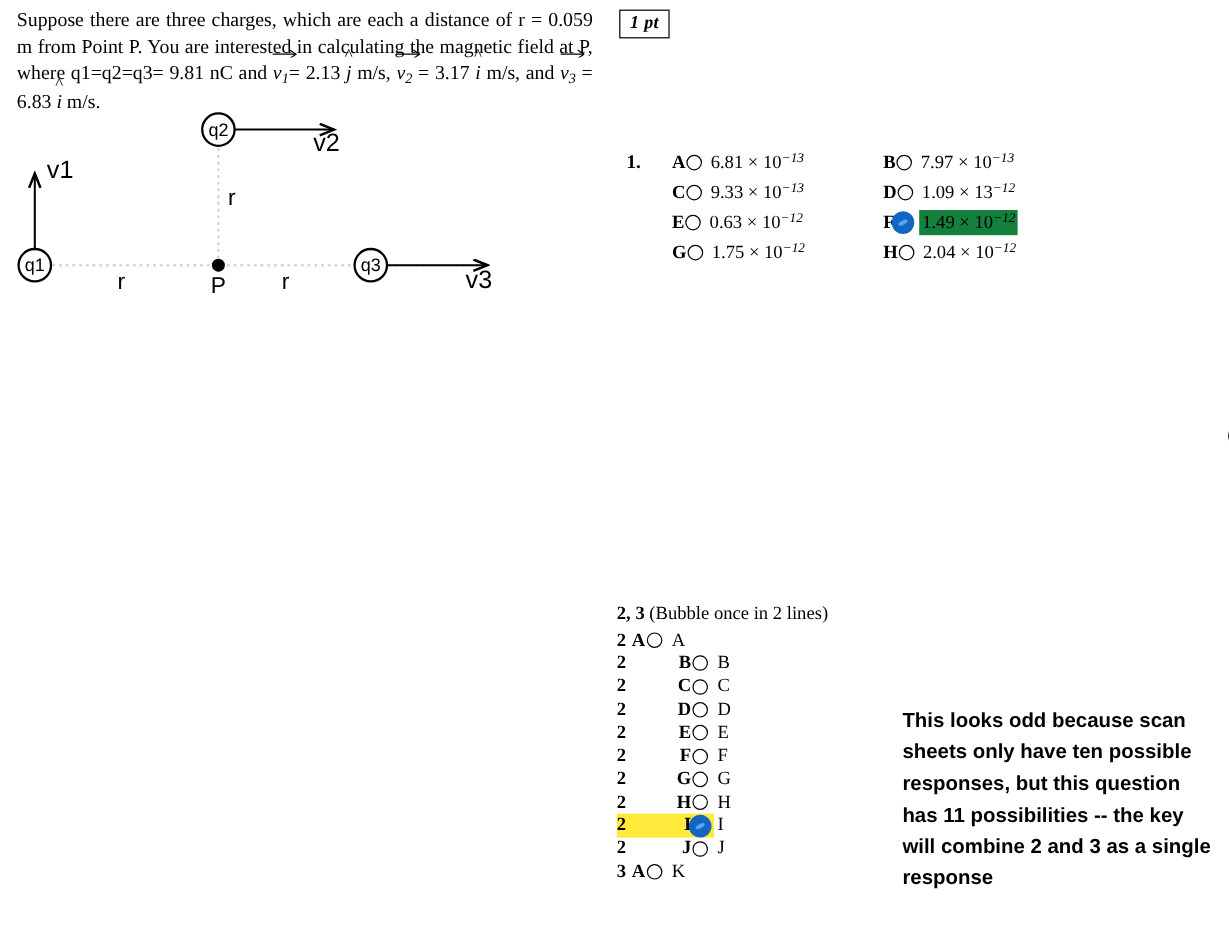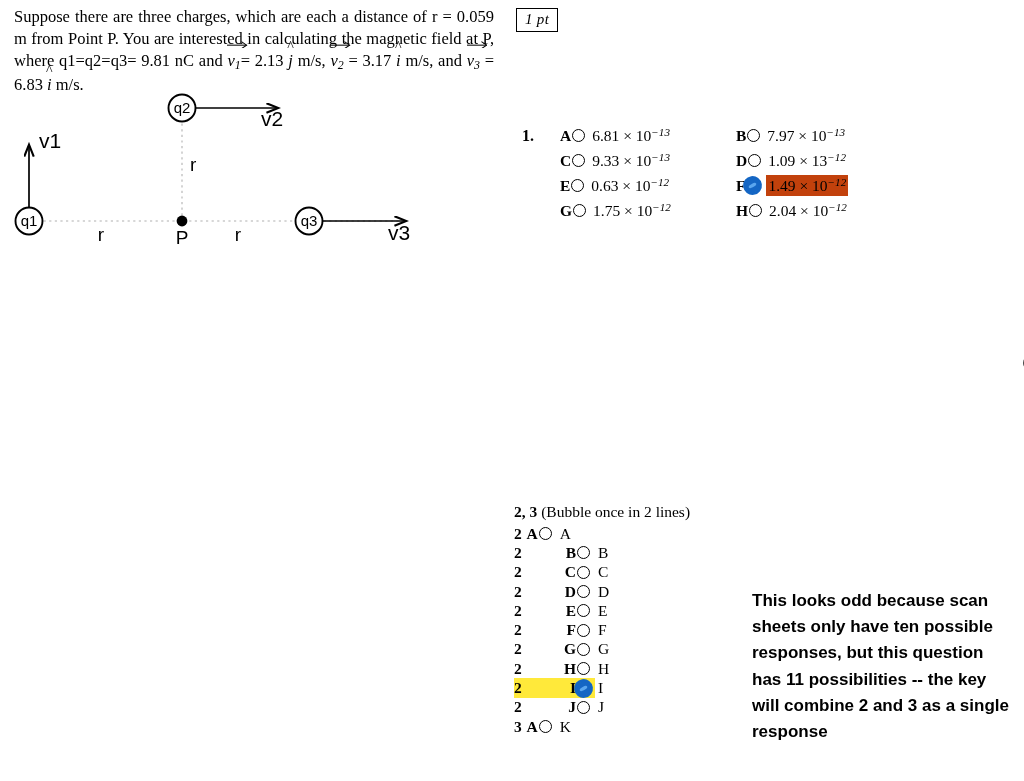--- a/index.html
+++ b/index.html
@@ -70,21 +70,21 @@
     height: 781px;
   }
   #points-badge {
     position: absolute;
     left: 4px;
     top: 8px;
     border: 1.6px solid #000;
     padding: 2px 8px 3px 8px;
     font-size: 15px;
     font-style: italic;
-    font-weight: 400;
+    font-weight: 700;
     letter-spacing: 0.3px;
   }
 
   #question-g {
     position: absolute;
     left: 2px;
     top: 54px;
     width: 478px;
     font-size: 16.5px;
     line-height: 1.32;
@@ -152,21 +152,21 @@
     width: 7px; height: 3px;
     border-radius: 50%;
     background: #5aa6ee;
     transform: rotate(-20deg);
   }
   .opt .otext {
     margin-left: 7px;
     white-space: nowrap;
   }
   .hl {
-    background: #c2410c;
+    background: #15803d;
     padding: 1px 2px 1px 2px;
   }
 
   
   #question-h {
     position: absolute;
     left: 2px;
     top: 247px;
     font-size: 16.5px;
   }

